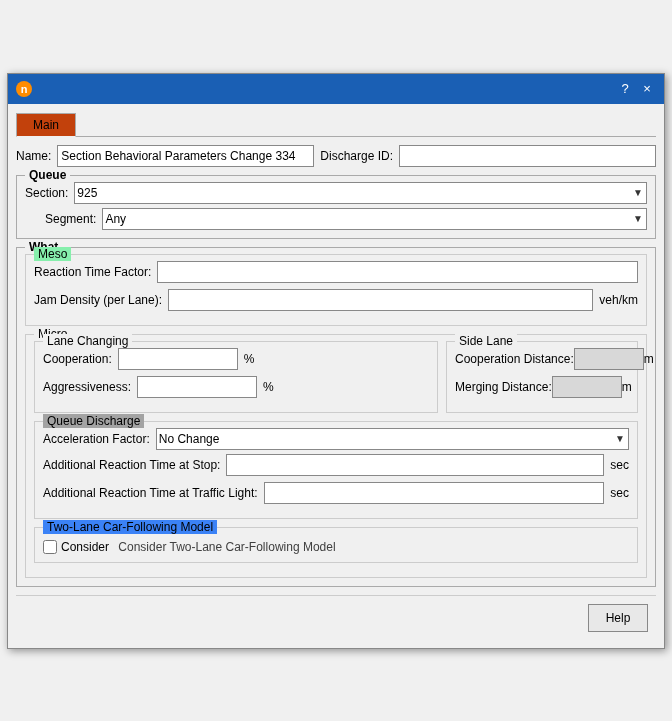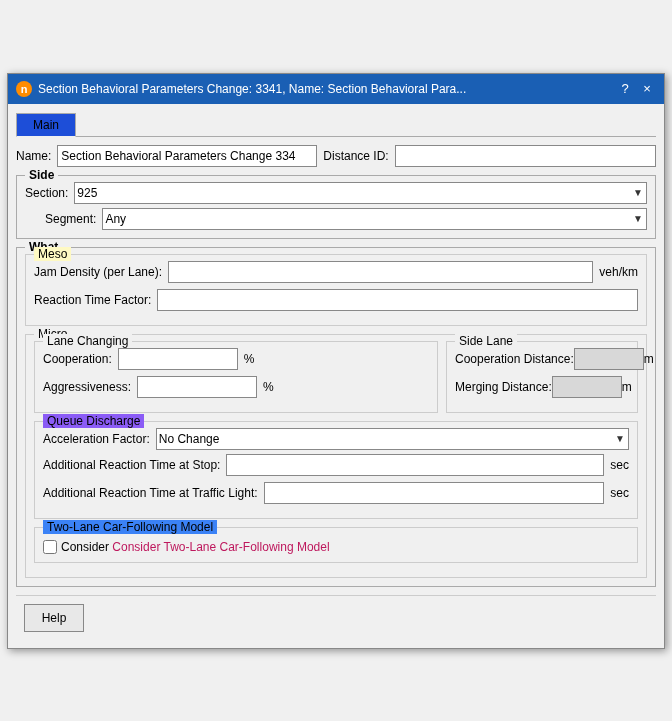--- a/index.html
+++ b/index.html
@@ -84,21 +84,21 @@
       border: 1px solid #aaa;
       border-bottom: none;
       background: #e8e8e8;
       cursor: pointer;
       font-size: 12px;
       margin-right: 2px;
       position: relative;
       top: 1px;
     }
     .tab.active {
-      background: #1d4ed8;
+      background: #c2410c;
       border-bottom: 1px solid #f0f0f0;
     }
 
     .form-row {
       display: flex;
       align-items: center;
       margin-bottom: 6px;
       gap: 6px;
     }
     .form-label {
@@ -204,21 +204,21 @@
     .meso-box {
       border: 1px solid #ccc;
       padding: 6px 8px 8px 8px;
       position: relative;
       margin-bottom: 8px;
     }
     .meso-legend {
       position: absolute;
       top: -8px;
       left: 8px;
-      background: #fef9c3;
+      background: #86efac;
       padding: 0 4px;
       font-size: 12px;
     }
 
     .micro-box {
       border: 1px solid #ccc;
       padding: 6px 8px 14px 8px;
       position: relative;
     }
     .micro-legend {
@@ -266,21 +266,21 @@
     .queue-box {
       border: 1px solid #ccc;
       padding: 6px 8px 8px 8px;
       position: relative;
       margin-top: 8px;
     }
     .queue-legend {
       position: absolute;
       top: -8px;
       left: 8px;
-      background: #8b5cf6;
+      background: #a3a3a3;
       padding: 0 4px;
       font-size: 12px;
     }
 
     .two-lane-box {
       border: 1px solid #ccc;
       padding: 6px 8px 8px 8px;
       position: relative;
       margin-top: 8px;
     }
@@ -313,21 +313,21 @@
       display: flex;
       align-items: center;
       margin-bottom: 6px;
     }
     .side-lane-input {
       width: 70px;
     }
 
     .bottom-bar {
       display: flex;
-      justify-content: space-between;
+      justify-content: flex-end;
       align-items: center;
       padding: 8px;
       border-top: 1px solid #ccc;
       margin-top: 4px;
     }
     .bottom-right {
       display: flex;
       gap: 6px;
     }
     .btn {
@@ -365,43 +365,42 @@
     }
   </style>
 </head>
 <body>
 
 <div class="dialog">
 
   <div class="title-bar">
     <div class="title-bar-left">
       <div class="title-bar-icon">n</div>
-      <span>Section Behavioral Parameters Change: 3341, Name: Section Behavioral Para...</span>
     </div>
     <div class="title-bar-controls">
       <button class="title-btn">?</button>
       <button class="title-btn close">×</button>
     </div>
   </div>
 
   <div class="dialog-body">
 
     <div class="tab-bar">
       <div class="tab active">Main</div>
     </div>
 
     <div class="name-row">
       <label class="form-label">Name:</label>
       <input class="form-input name-input" type="text" value="Section Behavioral Parameters Change 334" style="">
-      <label class="form-label">Distance ID:</label>
+      <label class="form-label">Discharge ID:</label>
       <input class="form-input ext-id-input" type="text" style="">
     </div>
 
     <div class="section-box">
-      <span class="section-box-legend">Side</span>
+      <span class="section-box-legend">Queue</span>
       <div class="where-section-row">
         <label class="form-label">Section:</label>
         <div class="select-wrapper" style="flex:1;">
           <select class="select-control" style="width:100%;">
             <option>925</option>
           </select>
           <span class="select-arrow">▼</span>
         </div>
       </div>
       <div class="segment-row">
@@ -414,27 +413,27 @@
         </div>
       </div>
     </div>
 
     <div class="what-box">
       <span class="what-legend">What</span>
 
       <div class="meso-box">
         <span class="meso-legend">Meso</span>
         <div class="form-row">
+          <label class="form-label">Reaction Time Factor:</label>
+          <input class="form-input" type="text" style="flex: 1 1 0%;">
+        </div>
+        <div class="form-row">
           <label class="form-label">Jam Density (per Lane):</label>
           <input class="form-input" type="text" style="flex: 1 1 0%;">
           <span class="unit-label">veh/km</span>
-        </div>
-        <div class="form-row">
-          <label class="form-label">Reaction Time Factor:</label>
-          <input class="form-input" type="text" style="flex: 1 1 0%;">
         </div>
       </div>
 
       <div class="micro-box">
         <span class="micro-legend">Micro</span>
 
         <div class="lane-side-row">
 
           <div class="lane-changing-box">
             <span class="lane-changing-legend">Lane Changing</span>
@@ -486,21 +485,21 @@
             <input class="form-input" type="text" style="flex: 1 1 0%;">
             <span class="unit-label">sec</span>
           </div>
         </div>
 
         <div class="two-lane-box">
           <span class="two-lane-legend">Two-Lane Car-Following Model</span>
           <div class="checkbox-row">
             <input type="checkbox" style="">
             <label class="form-label">
-              Consider <span style="color:#be185d;">Consider Two-Lane Car-Following Model</span>
+              Consider <span style="color:#404040;margin-left:6px;">Consider Two-Lane Car-Following Model</span>
             </label>
           </div>
         </div>
       </div>
     </div>
 
     <div class="bottom-bar">
       <button class="btn">Help</button>
     </div>
   </div>

